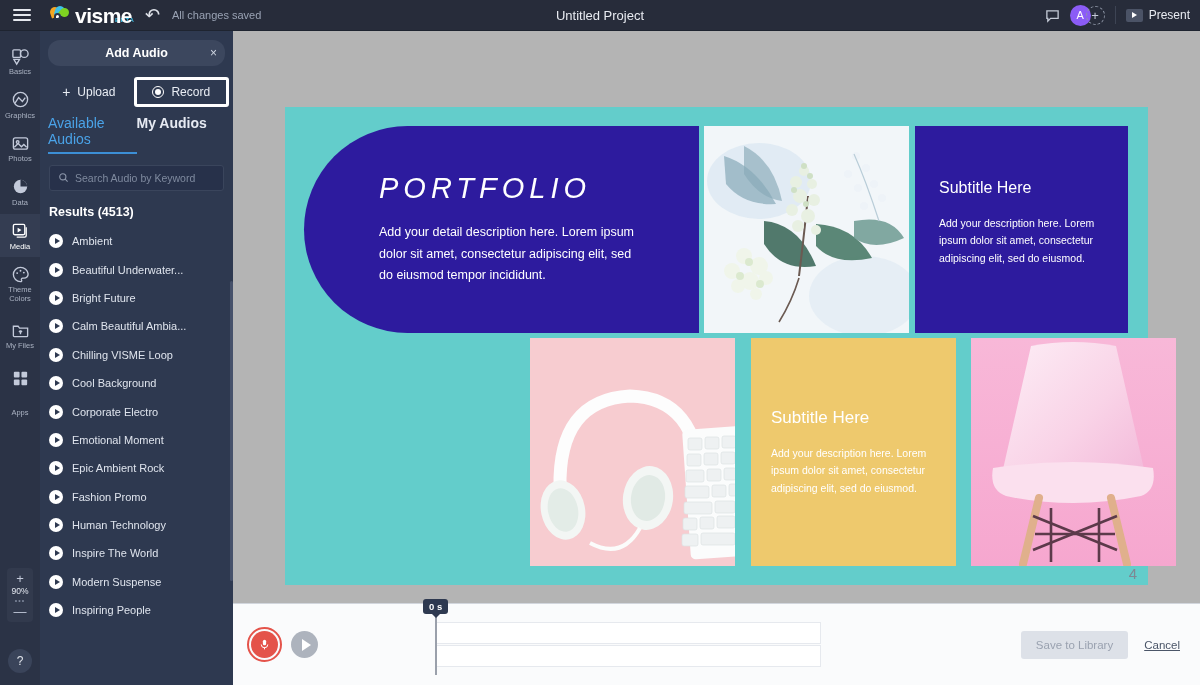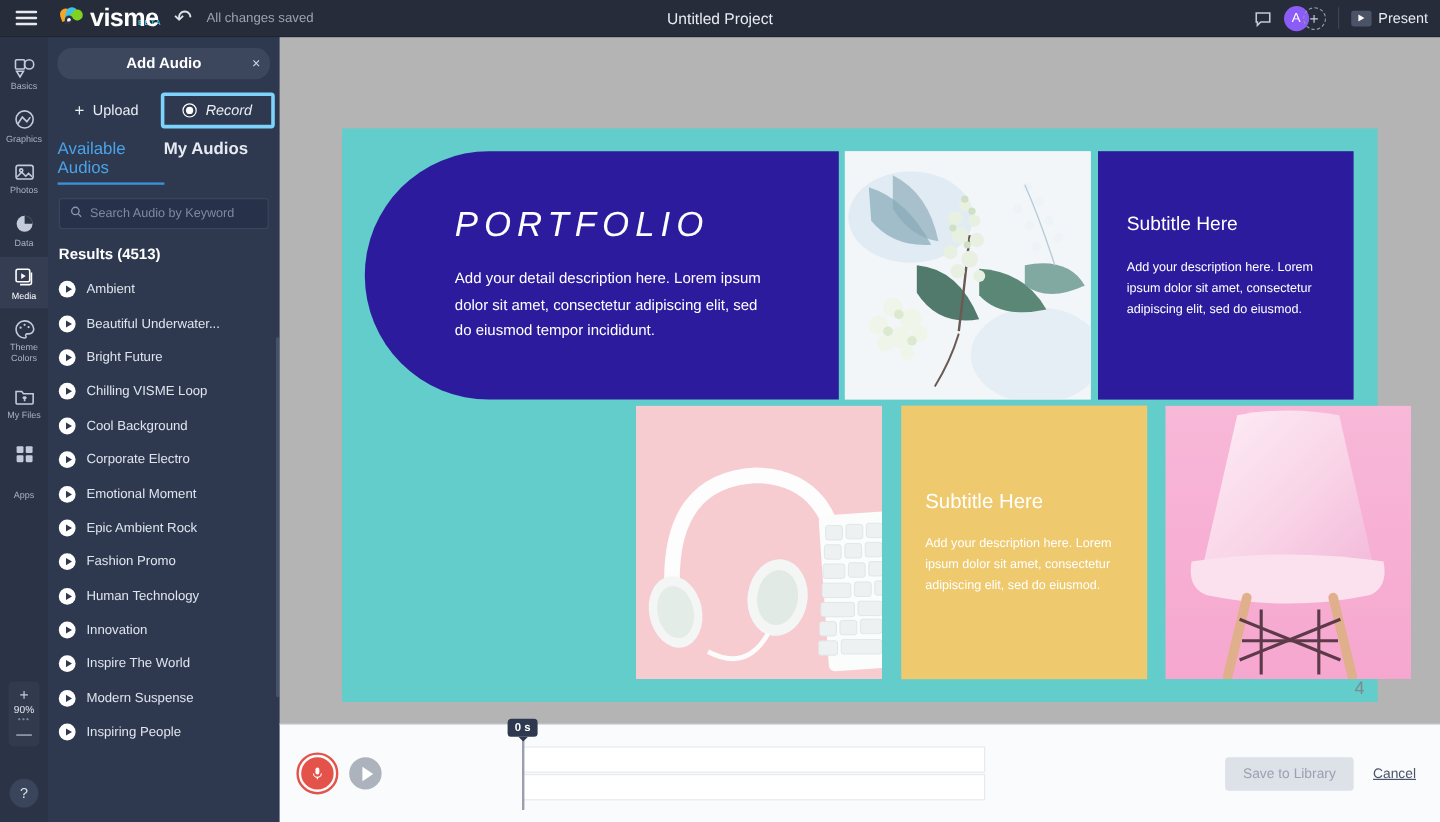--- a/index.html
+++ b/index.html
@@ -106,21 +106,21 @@
     display: flex; align-items: center; justify-content: center; position: relative;
   }
   #panel-head .ttl { color: #ffffff; font-size: 12.5px; font-weight: bold; }
   #panel-head .cls { position: absolute; right: 8px; color: #cfd6e2; font-size: 12px; cursor: pointer; }
 
   #modes { display: flex; margin: 11px 0 0; padding: 0 4px; align-items: stretch; }
   .mode {
     flex: 1; display: flex; align-items: center; justify-content: center; gap: 7px;
     color: #e9edf4; font-size: 12px; height: 30px; cursor: pointer;
   }
-  .mode.sel { border: 3px solid #7dd3fc; border-radius: 3px; font-style: italic; }
+  .mode.sel { border: 3px solid #ffffff; border-radius: 3px; }
   .radio-dot {
     width: 12px; height: 12px; border-radius: 50%; border: 1.5px solid #fff;
     display: flex; align-items: center; justify-content: center;
   }
   .radio-dot::after { content: ""; width: 6px; height: 6px; border-radius: 50%; background: #fff; }
 
   #tabs { display: flex; margin-top: 8px; padding: 0 8px; gap: 0; }
   .tab {
     flex: 1; font-size: 14px; padding-bottom: 5px; cursor: pointer;
     color: #cfd6e2;
@@ -440,20 +440,24 @@
       <div class="audio-row">
           <span class="play-ico"></span>
           <span class="audio-name">Beautiful Underwater...</span>
         </div>
       <div class="audio-row">
           <span class="play-ico"></span>
           <span class="audio-name">Bright Future</span>
         </div>
       <div class="audio-row">
           <span class="play-ico"></span>
+          <span class="audio-name">Calm Beautiful Ambia...</span>
+        </div>
+      <div class="audio-row">
+          <span class="play-ico"></span>
           <span class="audio-name">Chilling VISME Loop</span>
         </div>
       <div class="audio-row">
           <span class="play-ico"></span>
           <span class="audio-name">Cool Background</span>
         </div>
       <div class="audio-row">
           <span class="play-ico"></span>
           <span class="audio-name">Corporate Electro</span>
         </div>
@@ -465,24 +469,20 @@
           <span class="play-ico"></span>
           <span class="audio-name">Epic Ambient Rock</span>
         </div>
       <div class="audio-row">
           <span class="play-ico"></span>
           <span class="audio-name">Fashion Promo</span>
         </div>
       <div class="audio-row">
           <span class="play-ico"></span>
           <span class="audio-name">Human Technology</span>
-        </div>
-      <div class="audio-row">
-          <span class="play-ico"></span>
-          <span class="audio-name">Innovation</span>
         </div>
       <div class="audio-row">
           <span class="play-ico"></span>
           <span class="audio-name">Inspire The World</span>
         </div>
       <div class="audio-row">
           <span class="play-ico"></span>
           <span class="audio-name">Modern Suspense</span>
         </div>
       <div class="audio-row">

